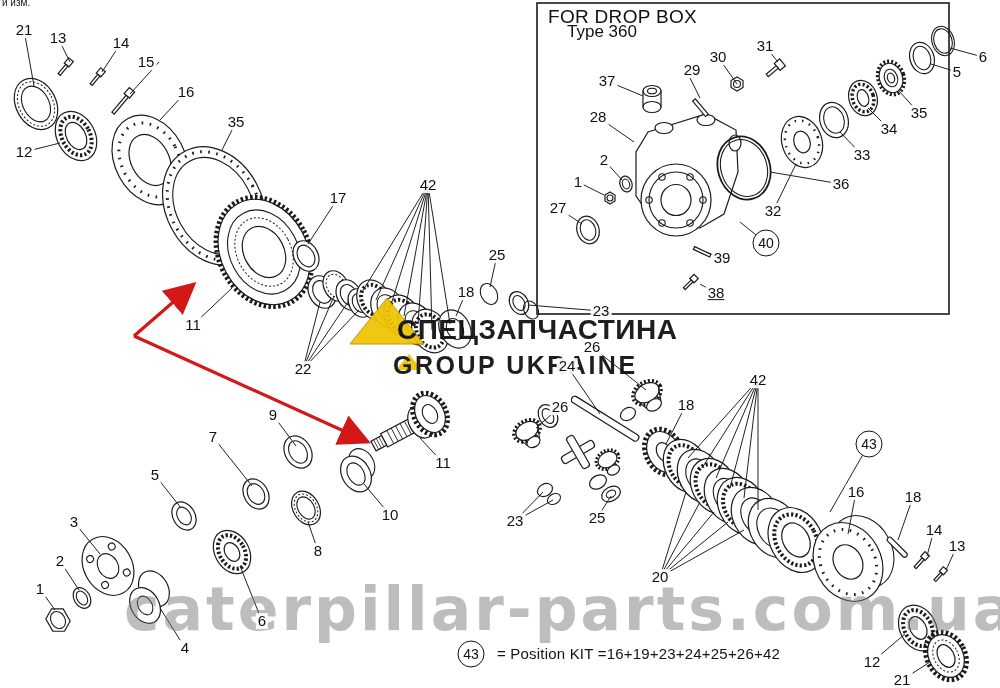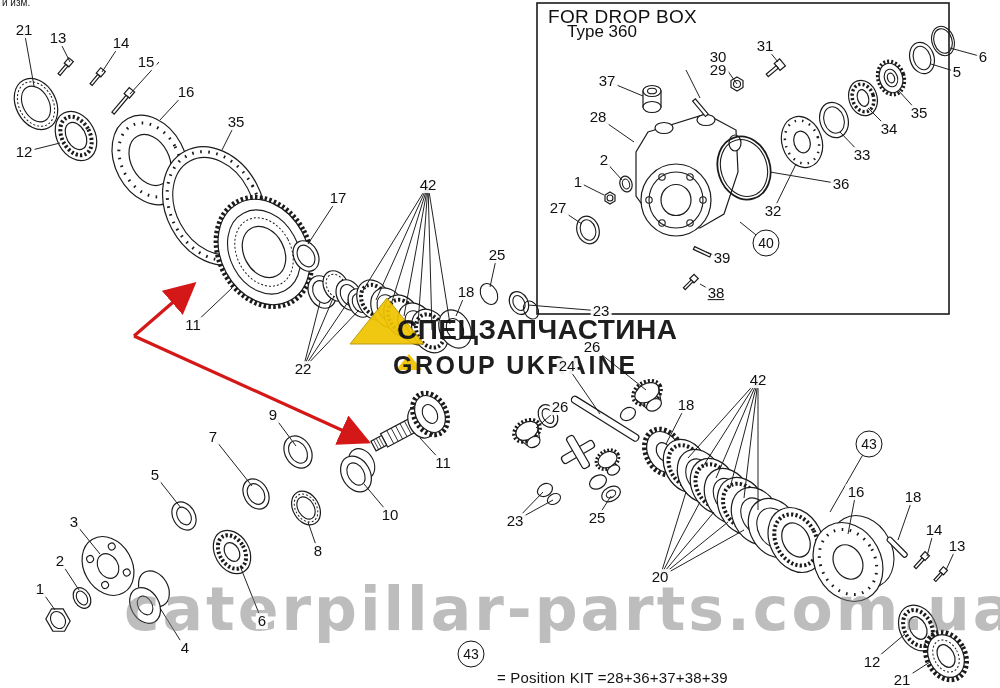--- a/index.html
+++ b/index.html
@@ -520,21 +520,21 @@
       <polygon points="2,50 39,4 76,50" style="fill:var(--yellow);stroke:#b89400;stroke-width:1"></polygon>
     </svg>
     <div class="wm-tri2"></div>
     <div class="wm-l1">СПЕЦЗАПЧАСТИНА</div>
     <div class="wm-l2">GROUP UKRAINE</div>
   </div>
 
   <div class="inset-title">FOR DROP BOX</div>
   <div class="inset-subtitle">Type 360</div>
 
-  <div class="note note-2">= Position KIT =28+36+37+38+39</div>
+  <div class="note note-1">= Position KIT =16+19+23+24+25+26+42</div>
 
   <div class="corner-frag">и изм.</div>
 
 <div class="callout" style="left: 24px; top: 30px;">21</div>
     <div class="callout" style="left: 58px; top: 38px;">13</div>
     <div class="callout" style="left: 121px; top: 43px;">14</div>
     <div class="callout" style="left: 146px; top: 62px;">15</div>
     <div class="callout" style="left: 186px; top: 92px;">16</div>
     <div class="callout" style="left: 236px; top: 122px;">35</div>
     <div class="callout" style="left: 24px; top: 152px;">12</div>
@@ -564,21 +564,21 @@
     <div class="callout" style="left: 686px; top: 405px;">18</div>
     <div class="callout" style="left: 758px; top: 380px;">42</div>
     <div class="callout" style="left: 660px; top: 577px;">20</div>
     <div class="callout" style="left: 856px; top: 492px;">16</div>
     <div class="callout" style="left: 913px; top: 497px;">18</div>
     <div class="callout" style="left: 934px; top: 530px;">14</div>
     <div class="callout" style="left: 957px; top: 546px;">13</div>
     <div class="callout" style="left: 872px; top: 662px;">12</div>
     <div class="callout" style="left: 902px; top: 680px;">21</div>
     <div class="callout" style="left: 607px; top: 81px;">37</div>
-    <div class="callout" style="left: 718px; top: 70px;">29</div>
+    <div class="callout" style="left: 692px; top: 70px;">29</div>
     <div class="callout" style="left: 718px; top: 57px;">30</div>
     <div class="callout" style="left: 765px; top: 46px;">31</div>
     <div class="callout" style="left: 598px; top: 117px;">28</div>
     <div class="callout" style="left: 604px; top: 160px;">2</div>
     <div class="callout" style="left: 578px; top: 182px;">1</div>
     <div class="callout" style="left: 558px; top: 208px;">27</div>
     <div class="callout" style="left: 841px; top: 184px;">36</div>
     <div class="callout" style="left: 773px; top: 211px;">32</div>
     <div class="callout" style="left: 862px; top: 155px;">33</div>
     <div class="callout" style="left: 889px; top: 129px;">34</div>

